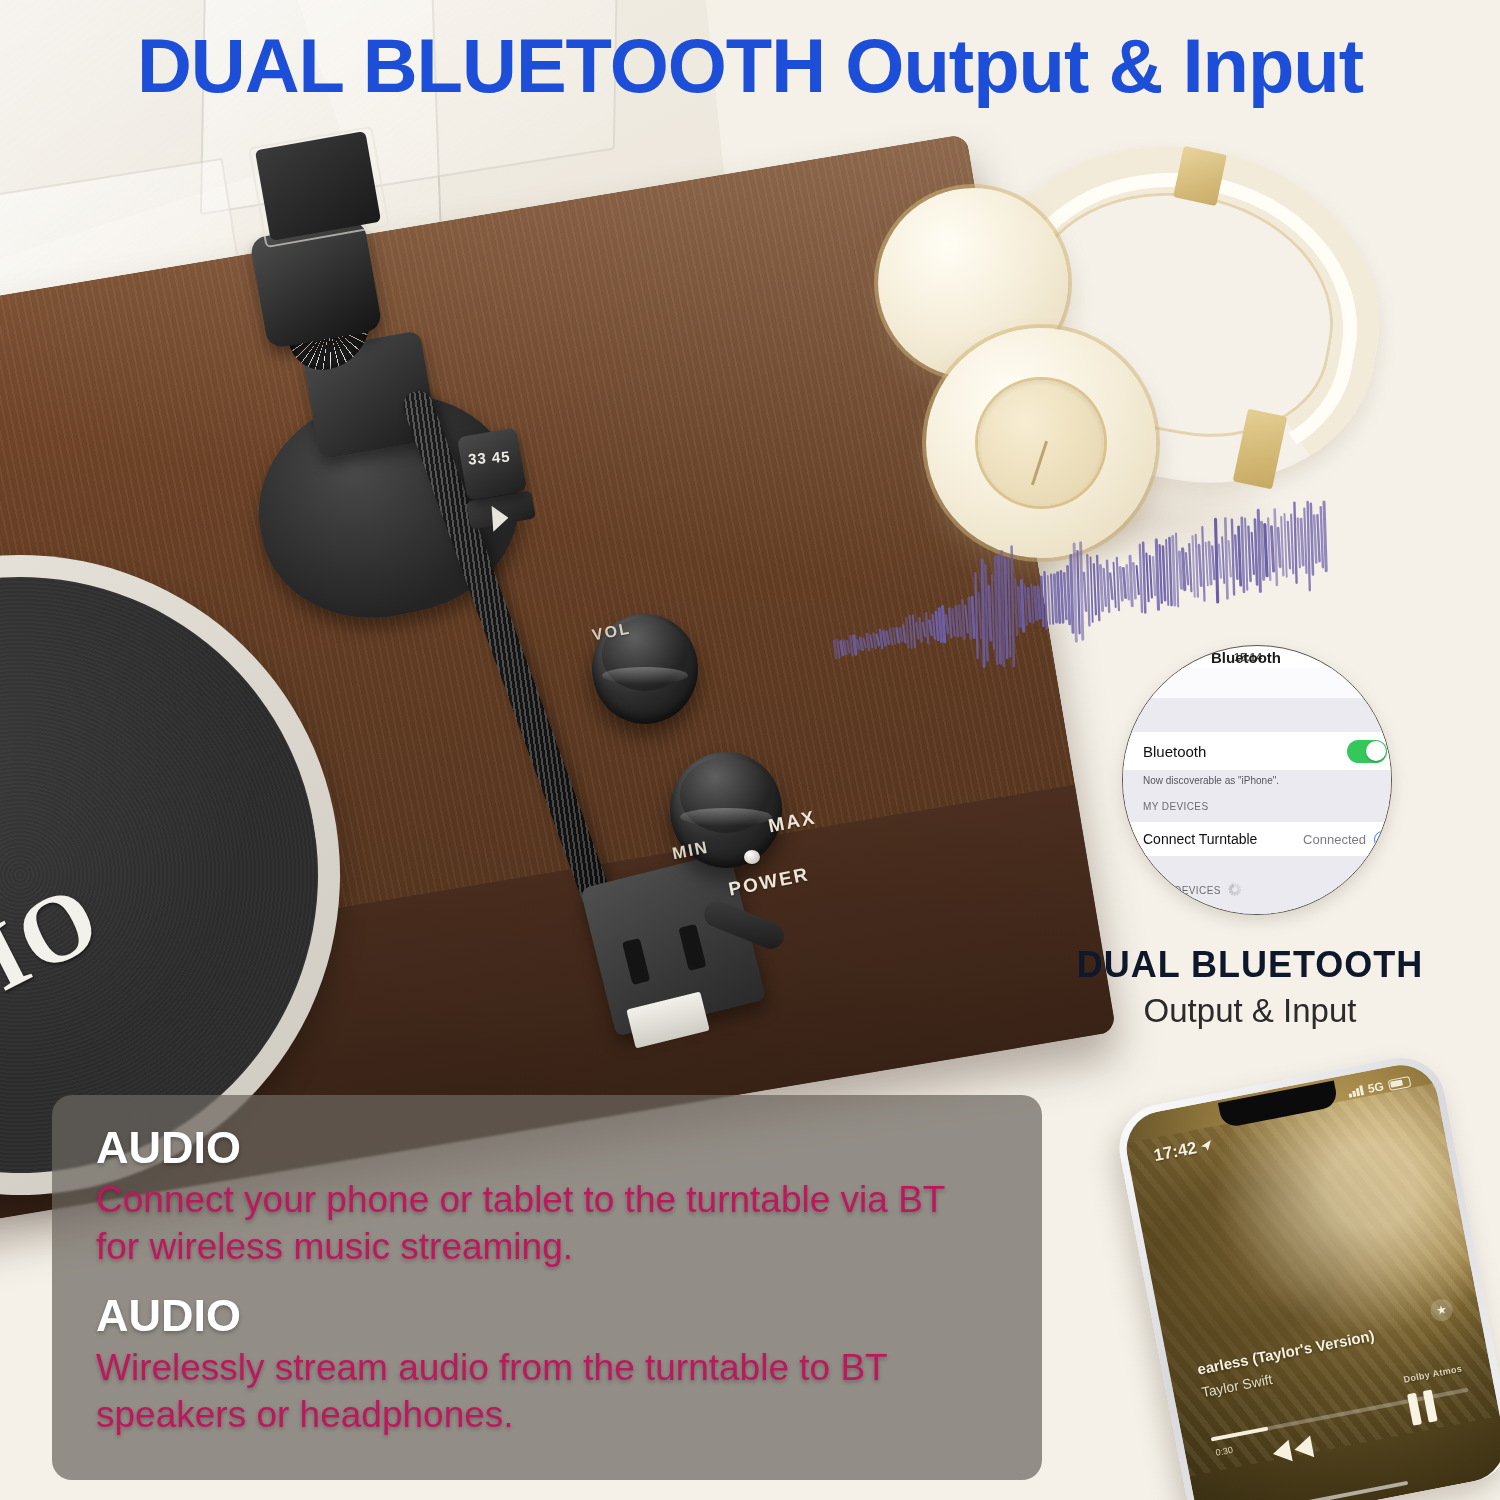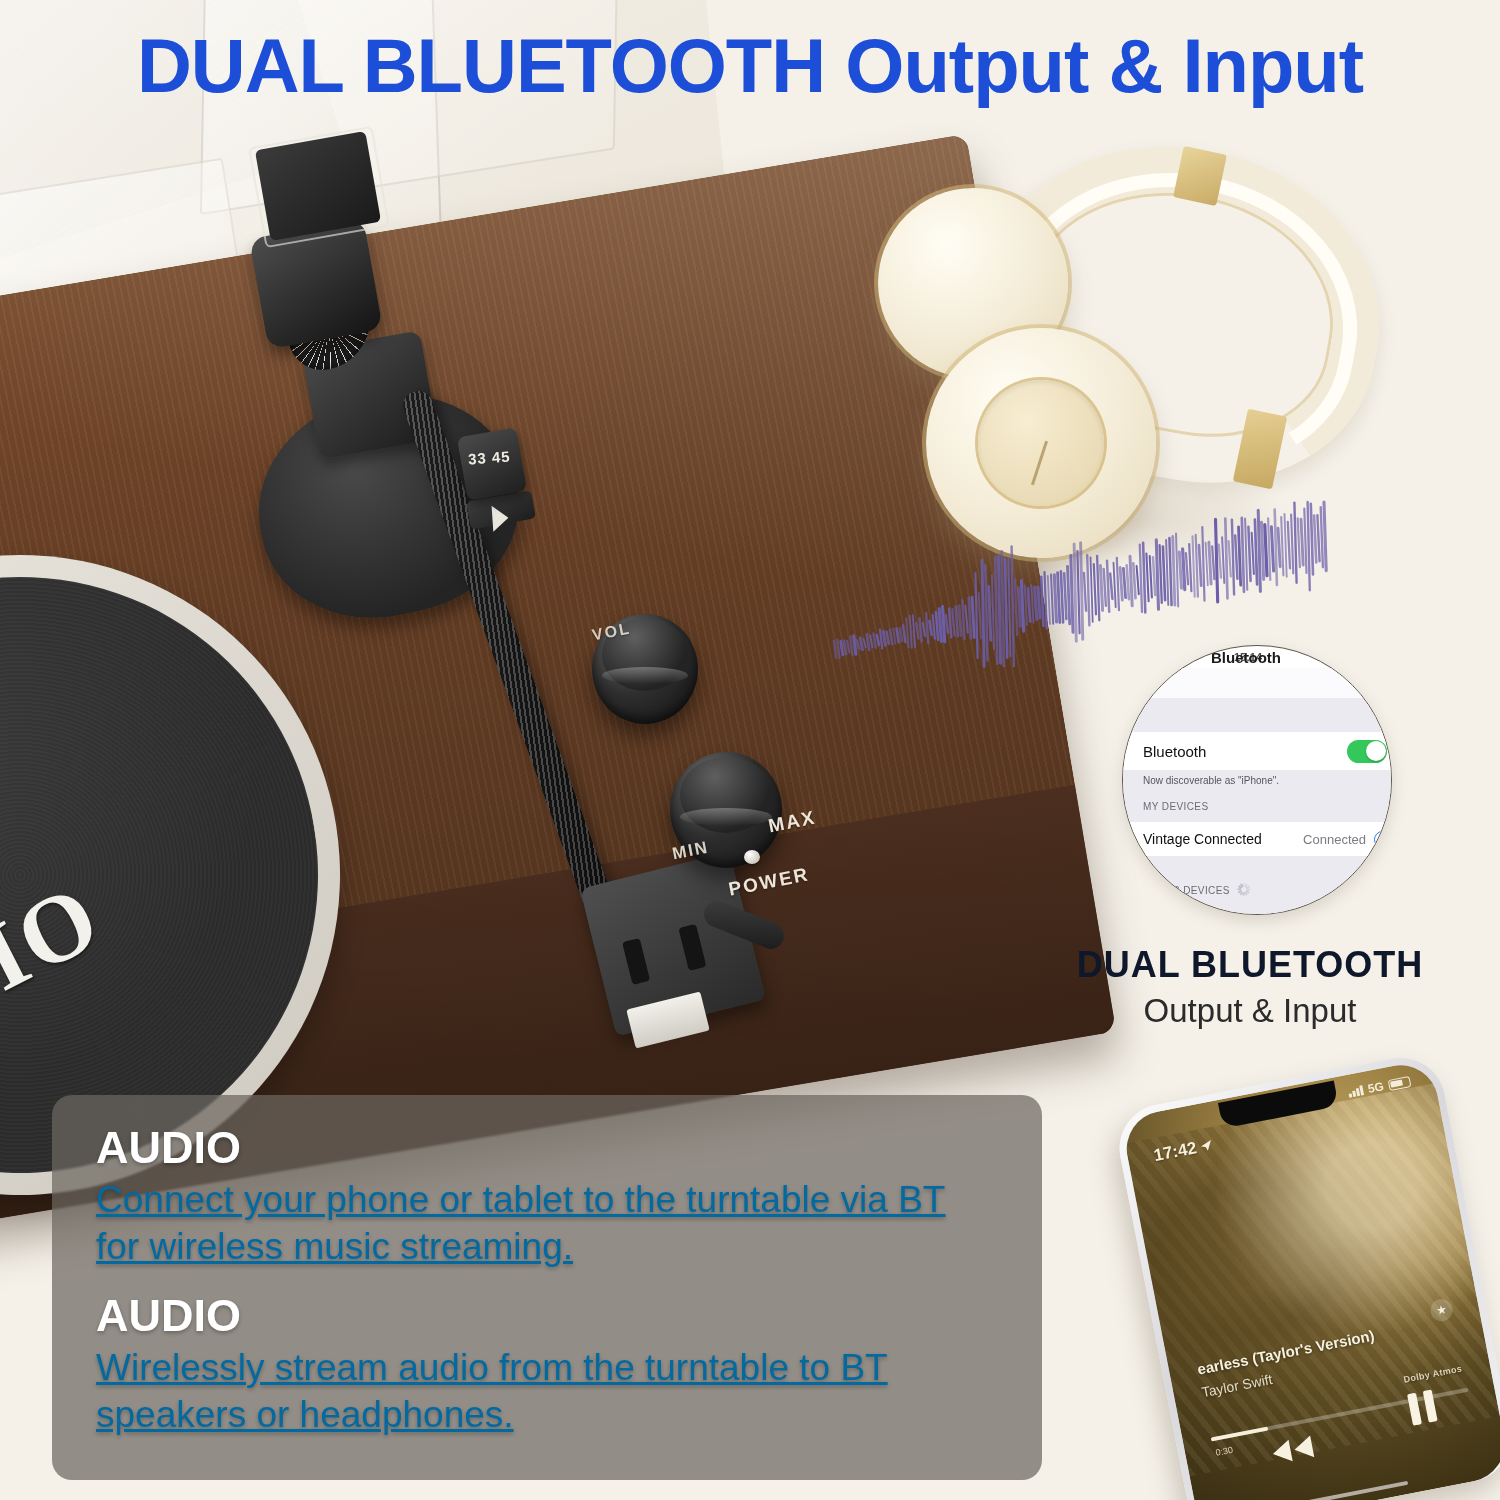--- a/index.html
+++ b/index.html
@@ -460,24 +460,23 @@
     background:rgba(108,102,95,.72);
     border-radius:20px;
     padding:30px 44px 0 44px;
     backdrop-filter:blur(1px);
   }
   .info-h {
     font:800 45px/1 "Liberation Sans", sans-serif; color:#ffffff;
     letter-spacing:0px; text-shadow:0 2px 4px rgba(0,0,0,.3);
   }
   .info-p {
-    font:400 37px/1.28 "Liberation Sans", sans-serif; color:#0369a1;
+    font:400 37px/1.28 "Liberation Sans", sans-serif; color:#be185d;
     margin-top:6px; text-shadow:0 2px 4px rgba(0,0,0,.3);
     max-width:940px;
-    text-decoration:underline;
   }
   .info-block2 { margin-top:22px; }
 </style>
 </head>
 <body>
 
 <div id="stage">
 
   <div class="bg-base"></div>
   <div class="bg-wall"></div>
@@ -702,29 +701,29 @@
         <span>Bluetooth</span>
         <span class="toggle" style="background: rgb(52, 199, 89);">
           <span class="tknob"></span>
         </span>
       </div>
 
       <div class="bt-disc">Now discoverable as "iPhone".</div>
       <div class="bt-sechdr">MY DEVICES</div>
 
       <div class="bt-row-dev">
-        <span class="bt-dev-name">Vintage Connected</span>
+        <span class="bt-dev-name">Connect Turntable</span>
         <span class="bt-dev-right">
           <span class="bt-dev-status">Connected</span>
           <span class="info-icon">i</span>
         </span>
       </div>
 
       <div class="bt-sechdr2">
-        <span>OTHER DEVICES</span>
+        <span>DUAL DEVICES</span>
         <span class="spinner" id="spin">
             <i style="transform: rotate(0deg); opacity: 0.25;"></i>
             <i style="transform: rotate(30deg); opacity: 0.3;"></i>
             <i style="transform: rotate(60deg); opacity: 0.36;"></i>
             <i style="transform: rotate(90deg); opacity: 0.41;"></i>
             <i style="transform: rotate(120deg); opacity: 0.47;"></i>
             <i style="transform: rotate(150deg); opacity: 0.52;"></i>
             <i style="transform: rotate(180deg); opacity: 0.57;"></i>
             <i style="transform: rotate(210deg); opacity: 0.63;"></i>
             <i style="transform: rotate(240deg); opacity: 0.68;"></i>

